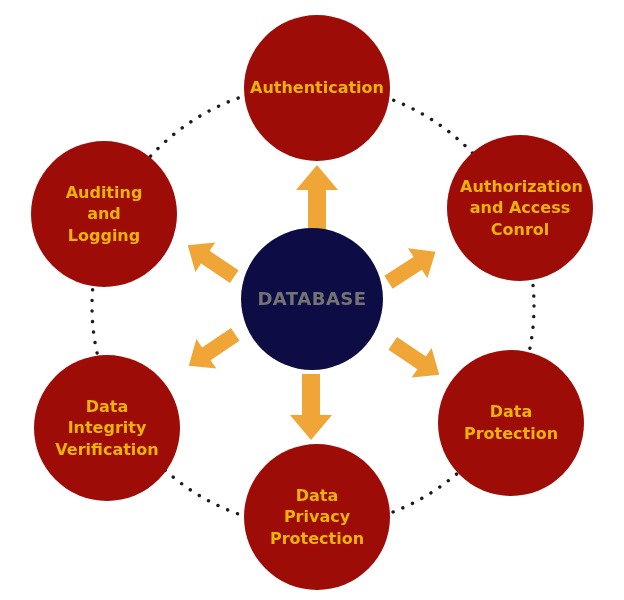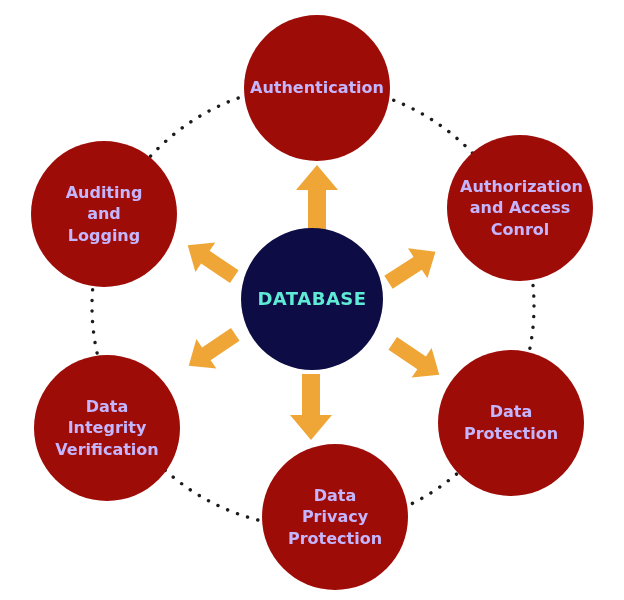--- a/index.html
+++ b/index.html
@@ -20,51 +20,51 @@
     left: 0;
     top: 0;
     z-index: 0;
   }
   .node {
     position: absolute;
     width: 146px;
     height: 146px;
     border-radius: 50%;
     background: #9e0c08;
-    color: #c4b5fd;
+    color: #eab308;
     display: flex;
     align-items: center;
     justify-content: center;
     text-align: center;
     font-weight: bold;
     font-size: 16px;
     line-height: 1.35;
     z-index: 1;
   }
   .node .lbl { display: inline-block; }
   .node-authentication { left: 244px; top: 15px; }
   .node-authorization  { left: 447px; top: 135px; }
   .node-authorization .lbl { width: 120px; }
   .node-encryption     { left: 438px; top: 350px; }
   .node-encryption .lbl { width: 140px; }
-  .node-privacy        { left: 262px; top: 444px; }
+  .node-privacy        { left: 244px; top: 444px; }
   .node-privacy .lbl { width: 112px; }
   .node-integrity      { left: 34px;  top: 355px; }
   .node-integrity .lbl { width: 122px; }
   .node-auditing       { left: 31px;  top: 141px; }
   .node-auditing .lbl { width: 106px; }
   .node-center {
     position: absolute;
     left: 241px;
     top: 228px;
     width: 142px;
     height: 142px;
     border-radius: 50%;
     background: #0d0c44;
-    color: #5eead4;
+    color: #737373;
     display: flex;
     flex-direction: column;
     align-items: center;
     justify-content: center;
     text-align: center;
     font-weight: bold;
     font-size: 18px;
     letter-spacing: 0.5px;
     line-height: 1.3;
     z-index: 2;

